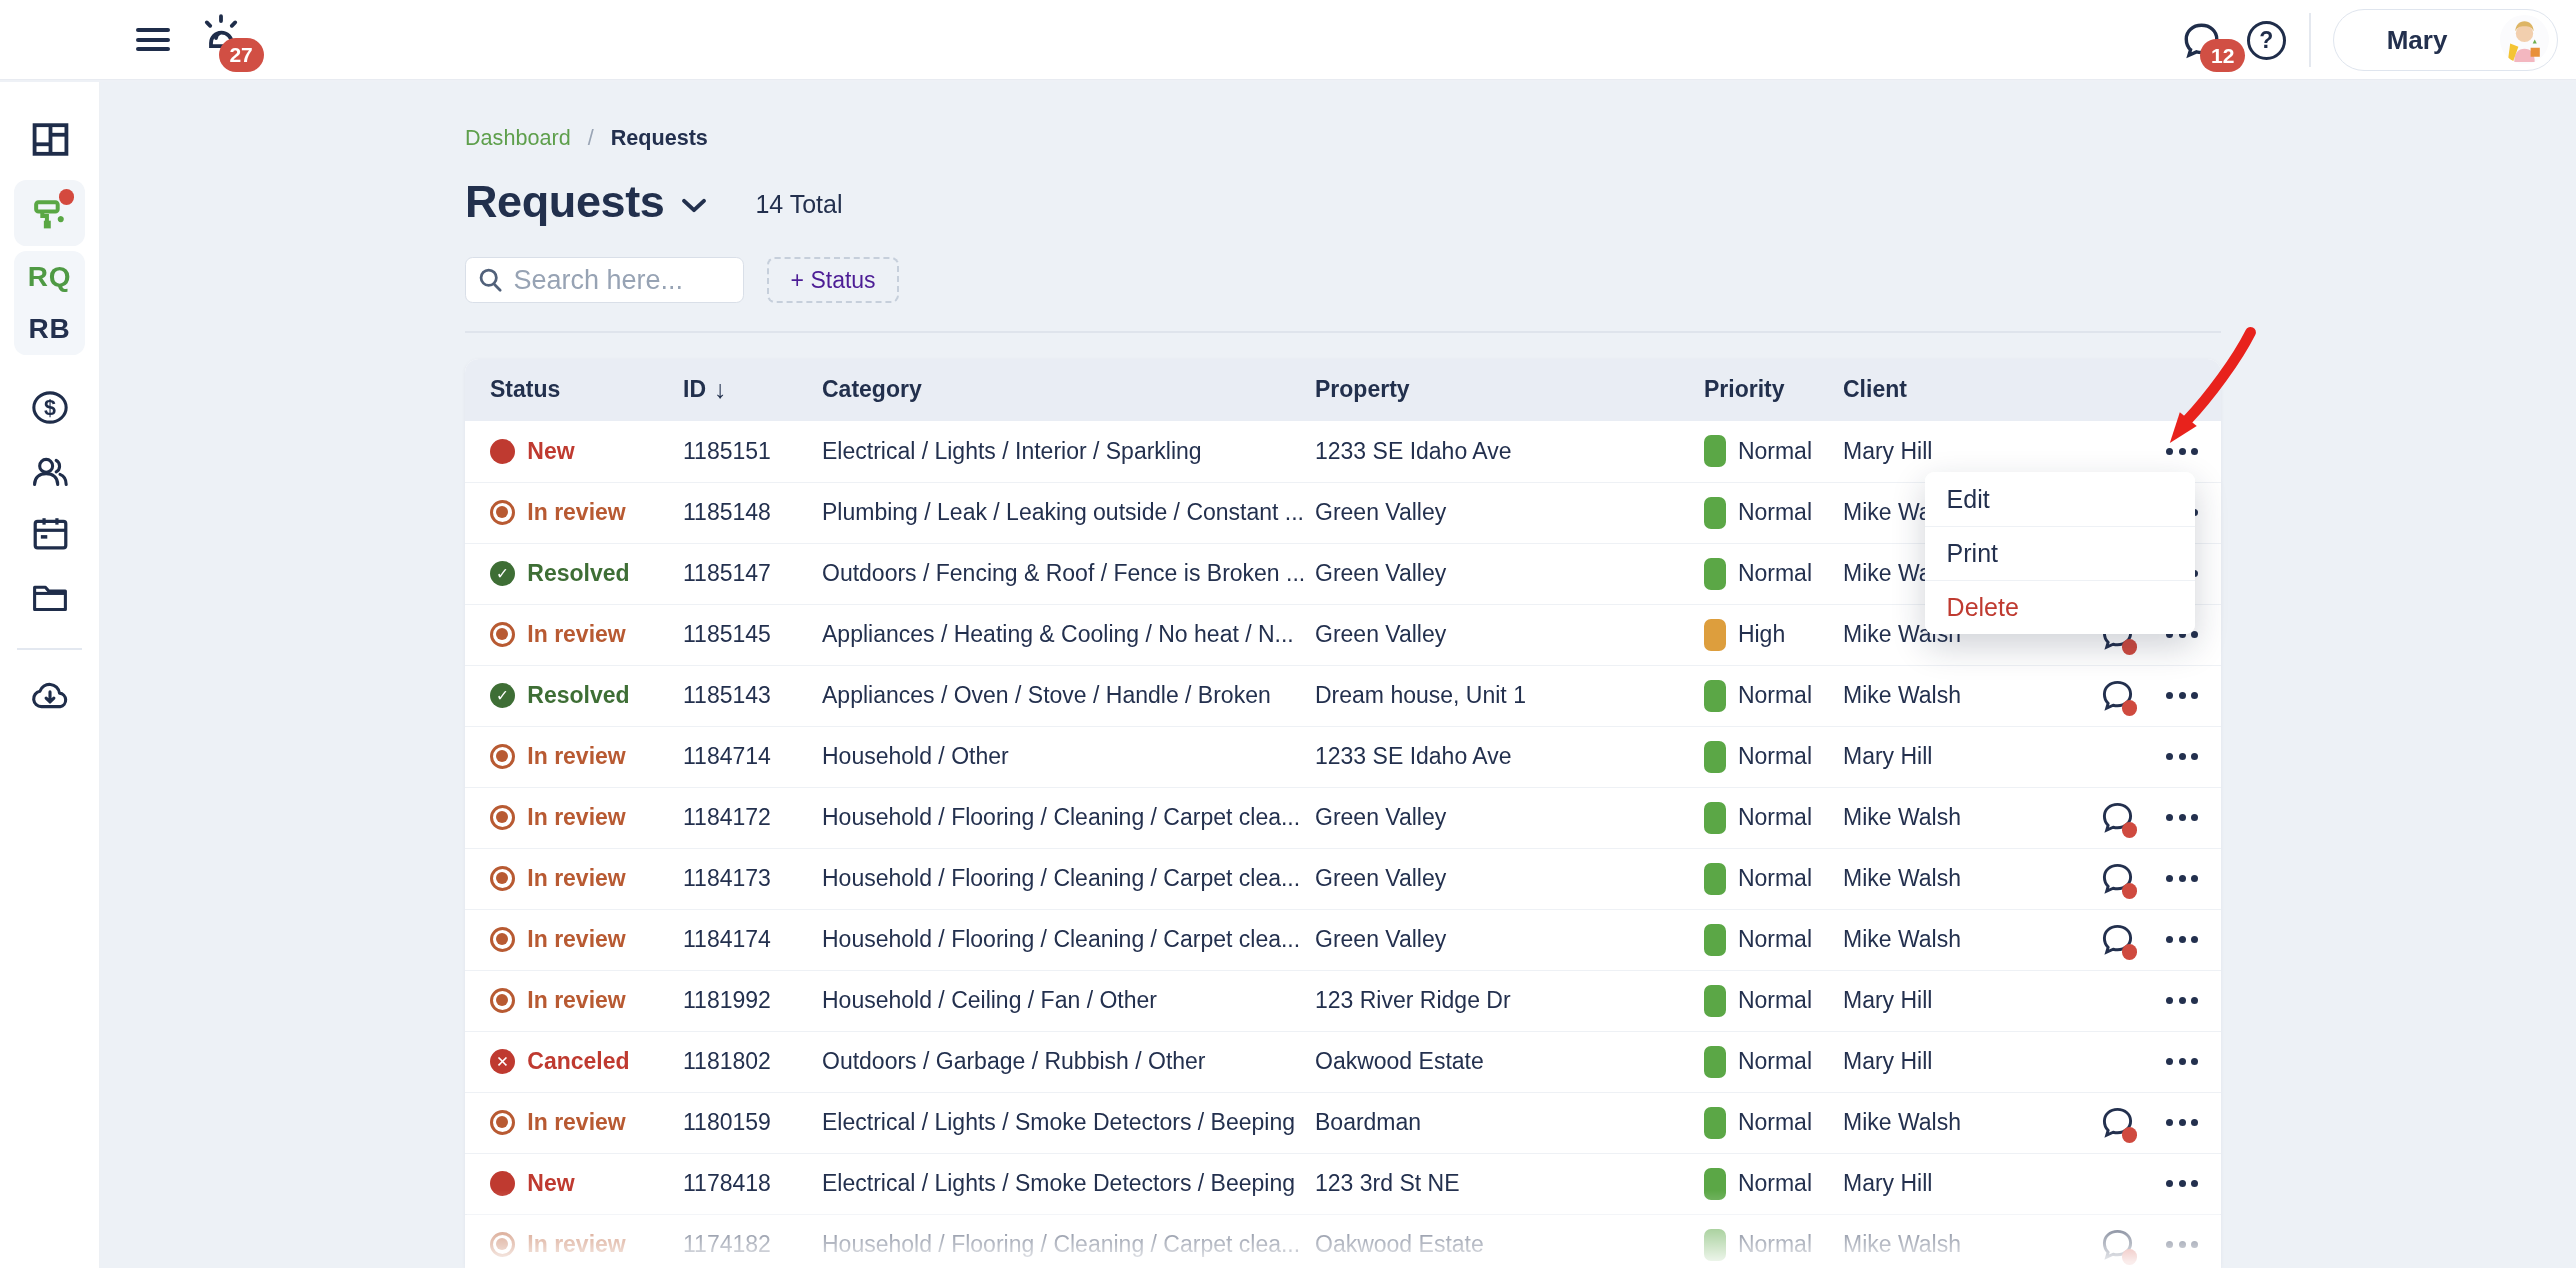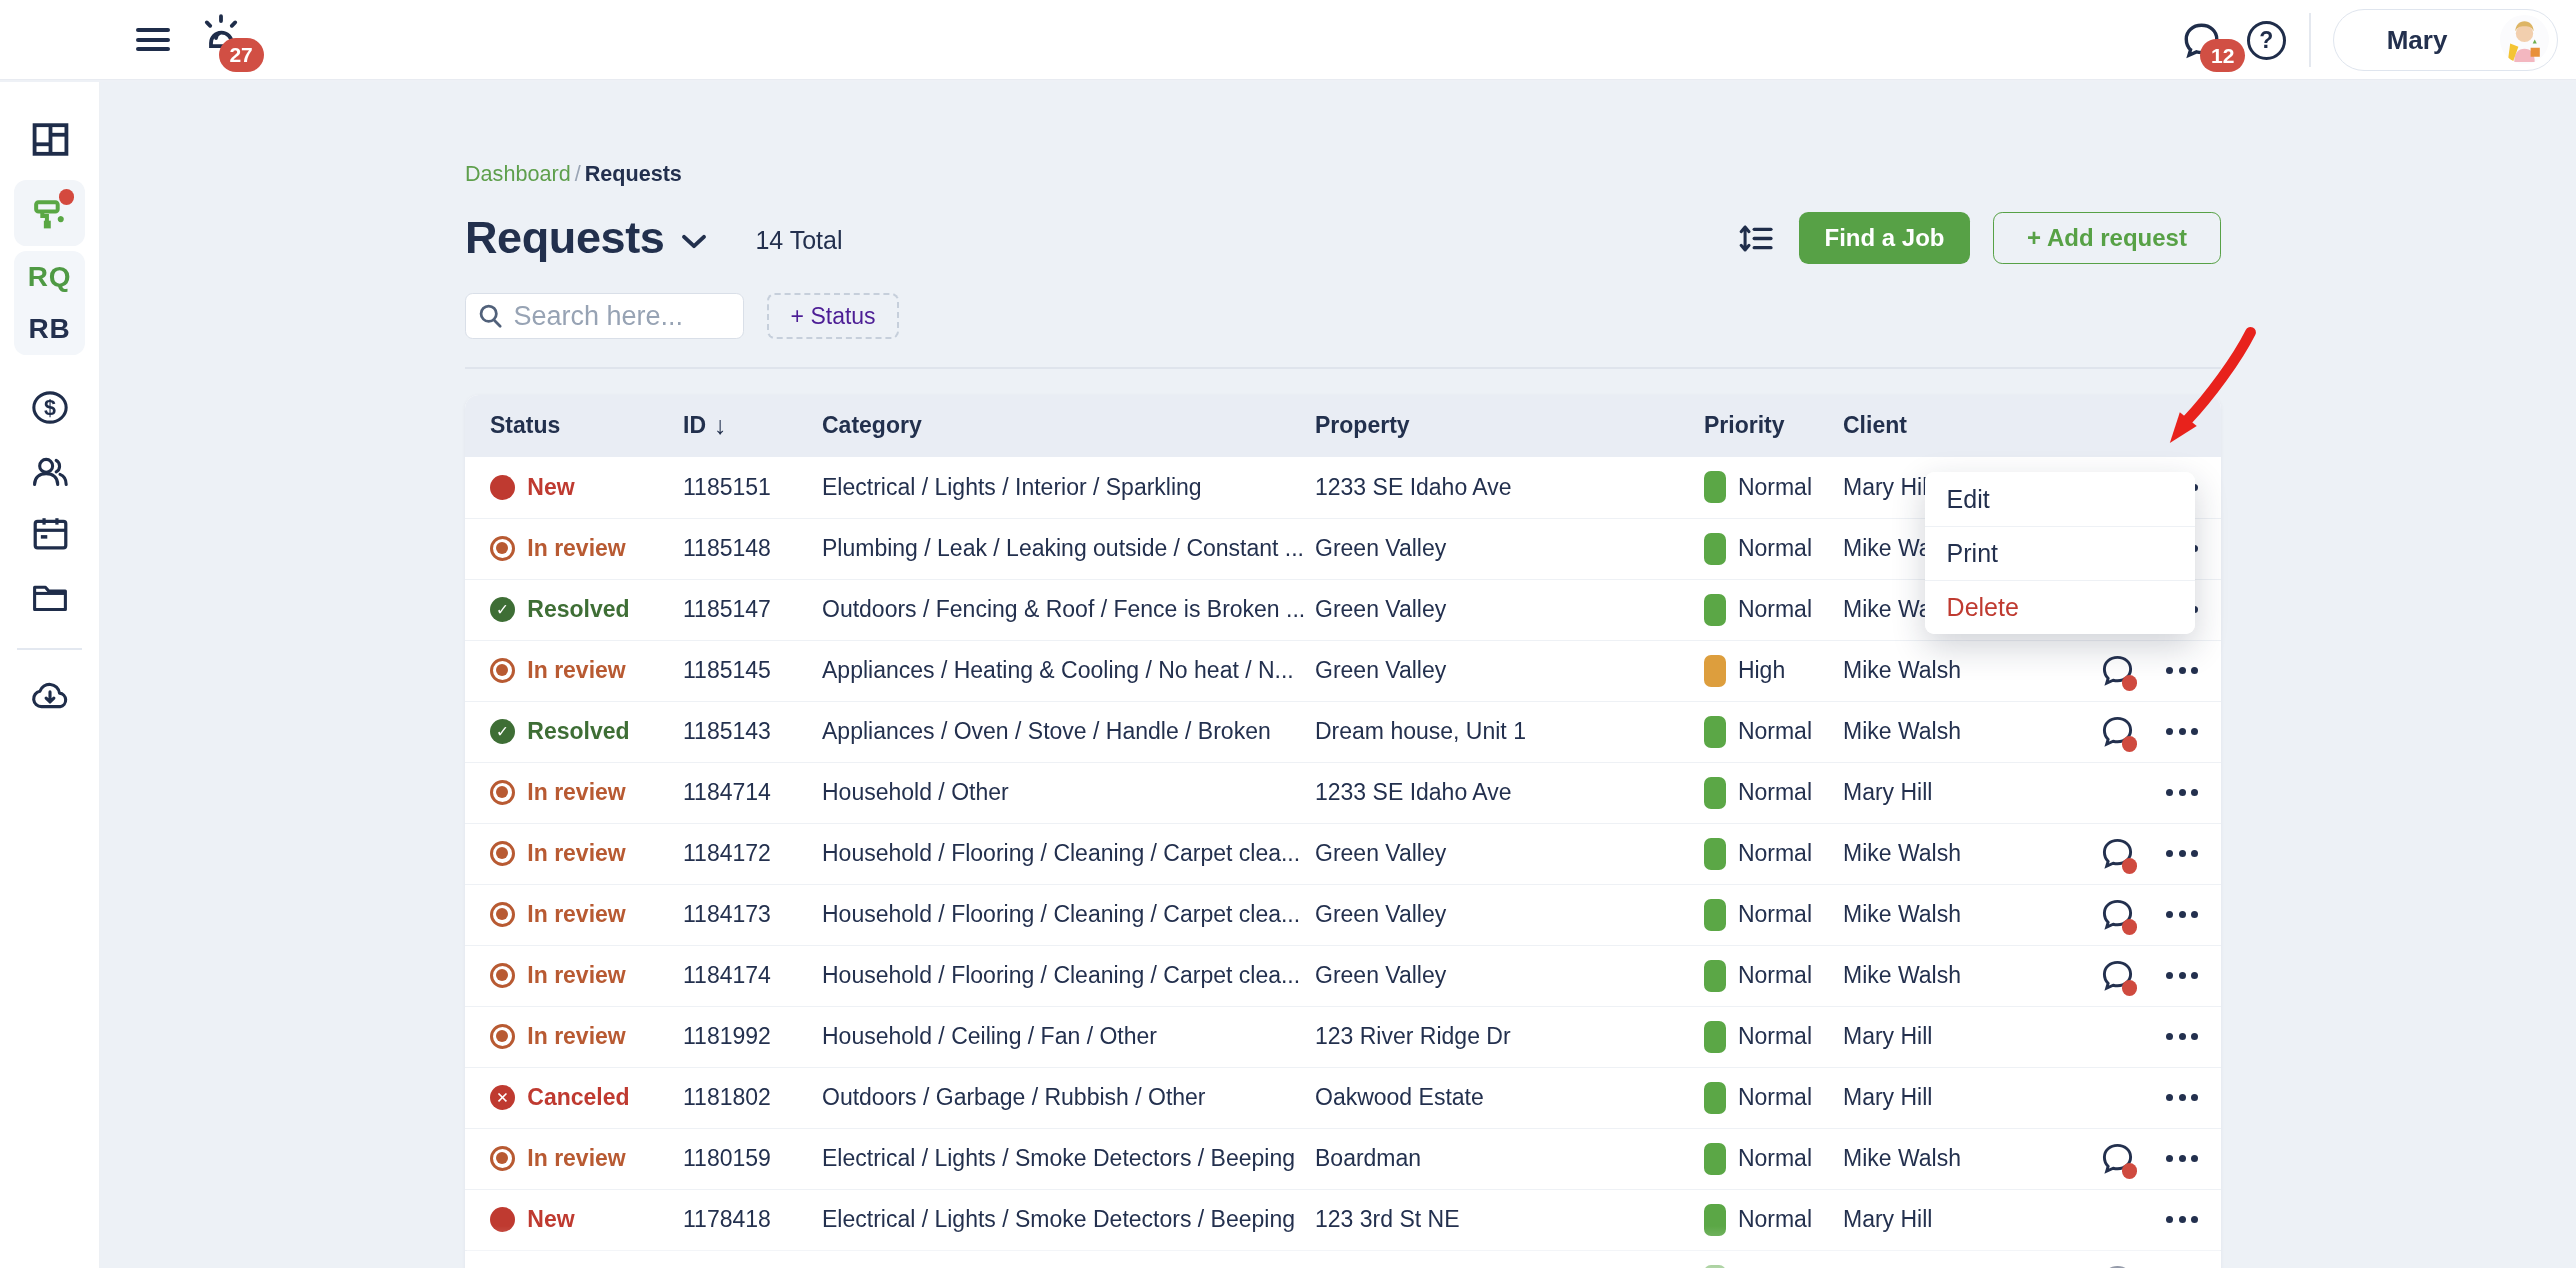--- a/index.html
+++ b/index.html
@@ -38,21 +38,21 @@
   .sb-reddot { position:absolute; right:10.8px; top:9.2px; width:15.4px; height:15.4px; background:#d4493e; border-radius:50%; }
   .sb-sub { width:71px; margin:4.6px auto 0; background:#f3f6fa; border-radius:12.3px; }
   .sb-sub-item { height:52px; display:flex; align-items:center; justify-content:center;
                  font-size:28px; font-weight:700; letter-spacing:0.8px; cursor:pointer; }
   .sb-sub-item.rq { color:#4f9a44; }
   .sb-sub-item.rb { color:#23304e; }
   .sb-divider { width:65px; height:1.5px; background:#e3e8f0; margin:20px auto; }
   
   .content { position:absolute; left:100px; top:82px; right:0; bottom:0; background:#edf1f6;
              padding:43px 355px 0 365px; }
-  .breadcrumb { font-size:21.6px; display:flex; gap:4px; align-items:flex-start;margin-top:36px; }
+  .breadcrumb { font-size:21.6px; display:flex; gap:17px; align-items:flex-start; }
   .bc-link { color:#5e9f4c; cursor:pointer; }
   .bc-sep { color:#9aa5b5; }
   .bc-current { color:#23304e; font-weight:700; }
   .title-row { margin-top:25px; display:flex; align-items:center; }
   .page-title { font-size:45px; font-weight:700; color:#22304d; letter-spacing:-0.4px; }
   .title-chevron { margin-left:17px; margin-top:7.7px; cursor:pointer; }
   .total-count { margin-left:48px; font-size:25px; color:#23304e; margin-top:4.6px; }
   .title-actions { margin-left:auto; display:flex; align-items:center; gap:23px; }
   .btn { height:52px; border-radius:9.2px; font-size:24px; font-weight:700; display:flex;
          align-items:center; justify-content:center; cursor:pointer; }
@@ -253,32 +253,20 @@
   </div>
 
   <div class="title-row">
     <h1 class="page-title">Requests</h1>
     <span class="title-chevron">
       <svg class="ic" width="26" height="17" viewBox="0 0 17 11" fill="none" stroke="#22304d" stroke-width="2.6" stroke-linecap="round" stroke-linejoin="round">
           <path d="M2 2.5 L8.5 8.5 L15 2.5"></path>
         </svg>
     </span>
     <span class="total-count">14 Total</span>
-    <div class="title-actions">
-      <span style="cursor:pointer">
-        <svg class="ic" width="39" height="35" viewBox="0 0 25 23" fill="none" stroke="#1f2d4a" stroke-width="2.2" stroke-linecap="round">
-          <path d="M5 4 v15 M5 4 l-2.6 3 M5 4 l2.6 3 M5 19 l-2.6-3 M5 19 l2.6-3" stroke-width="2"></path>
-          <line x1="11" y1="5.5" x2="22" y2="5.5"></line>
-          <line x1="11" y1="11.5" x2="22" y2="11.5"></line>
-          <line x1="11" y1="17.5" x2="22" y2="17.5"></line>
-        </svg>
-      </span>
-      <button class="btn btn-primary">Find a Job</button>
-      <button class="btn btn-outline">+ Add request</button>
-    </div>
   </div>
 
   <div class="filter-row">
     <div class="search-box">
       <span>
         <svg class="ic" width="26" height="26" viewBox="0 0 17 17" fill="none" stroke="#51617a" stroke-width="1.8" stroke-linecap="round">
           <circle cx="7" cy="7" r="5"></circle>
             <line x1="10.8" y1="11.4" x2="14.5" y2="15.2"></line>
         </svg>
       </span>

